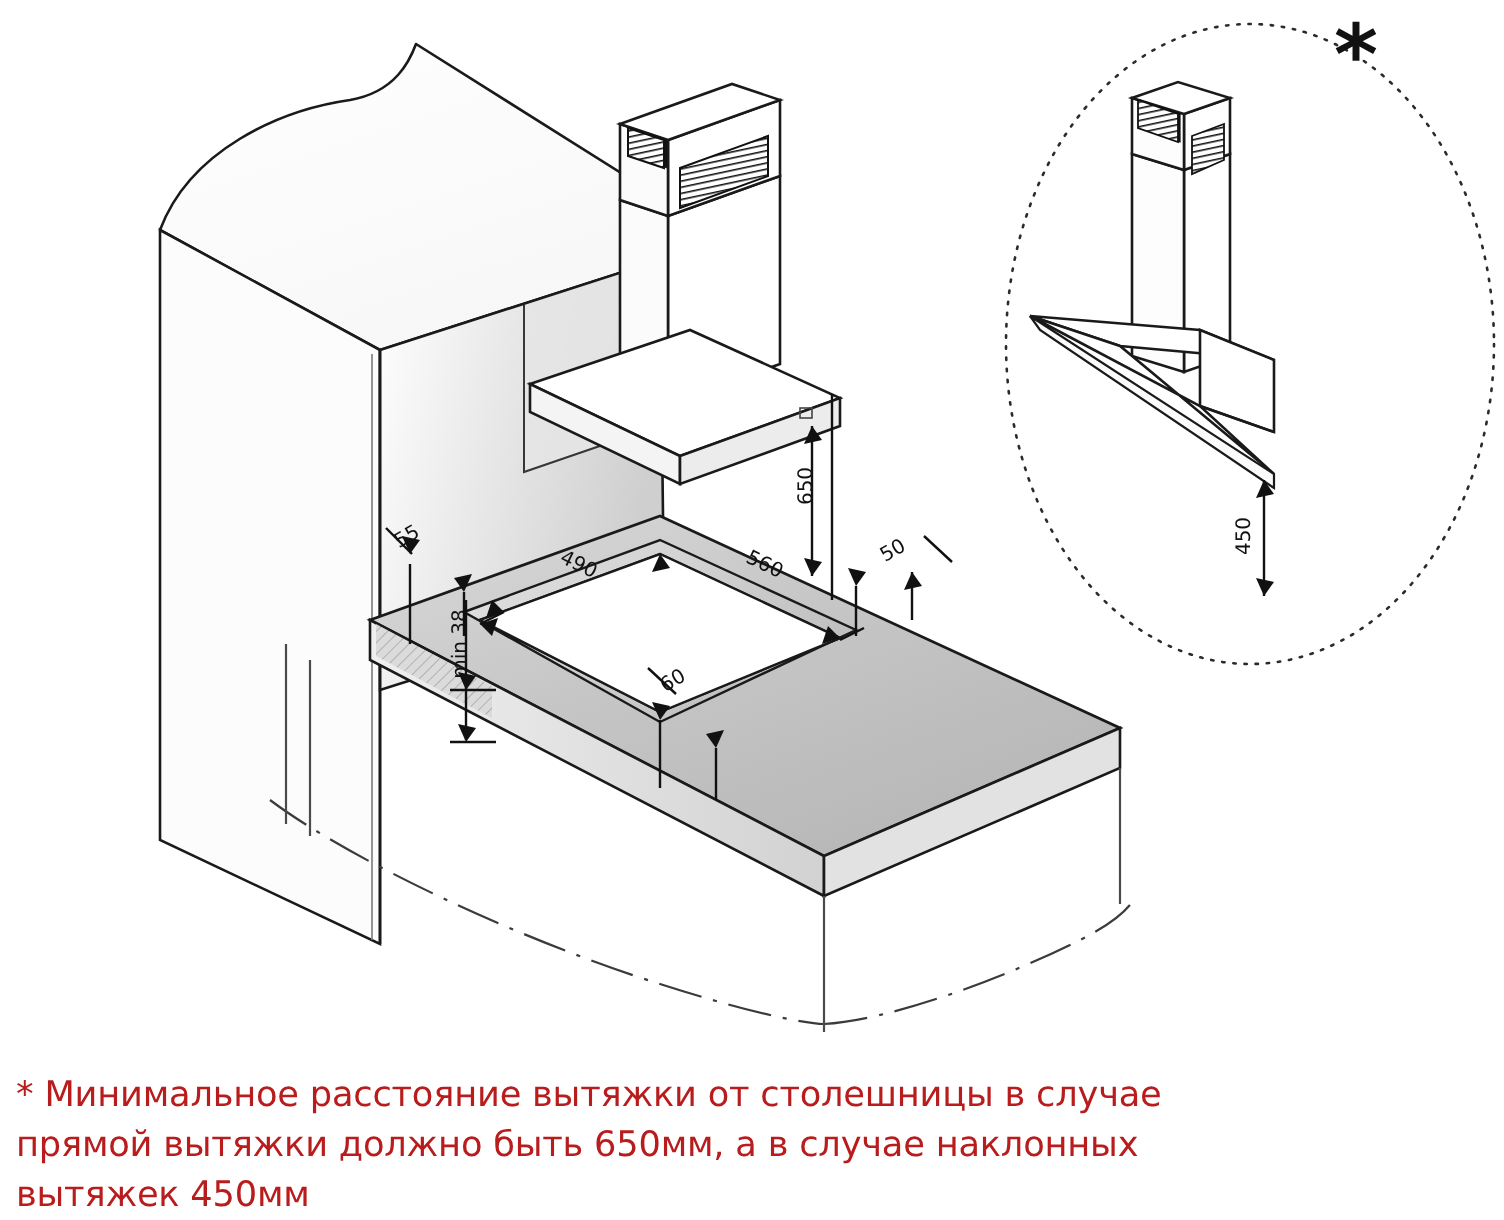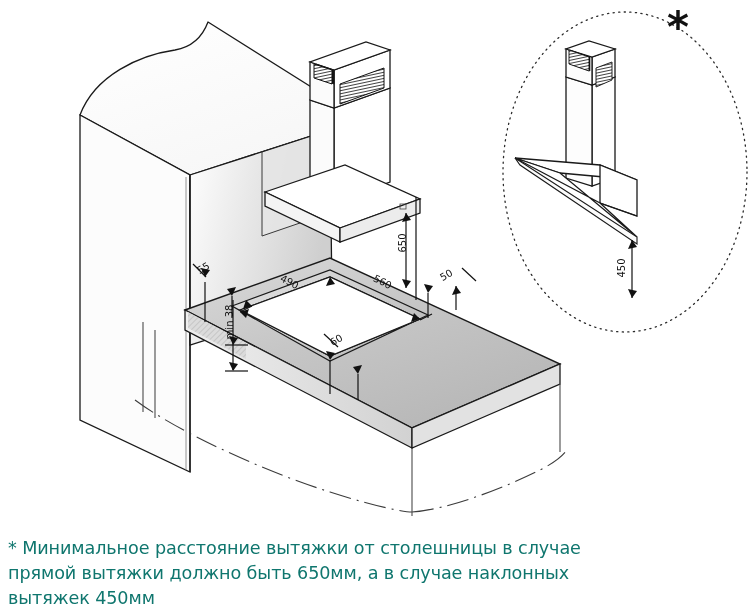--- a/index.html
+++ b/index.html
@@ -30,21 +30,21 @@
   #caption {
     position: absolute;
     left: 0;
     top: 536px;
     width: 625px;
     padding: 0 6px 0 8px;
     box-sizing: border-box;
     font-size: 17.6px;
     line-height: 25px;
     letter-spacing: -0.1px;
-    color: #0f766e;
+    color: #b91c1c;
     white-space: pre-line;
     font-family: "DejaVu Sans", "Liberation Sans", sans-serif;
   }
   svg text {
     font-family: "DejaVu Sans", "Liberation Sans", sans-serif;
     fill: #111111;
   }
 </style>
 </head>
 <body>

